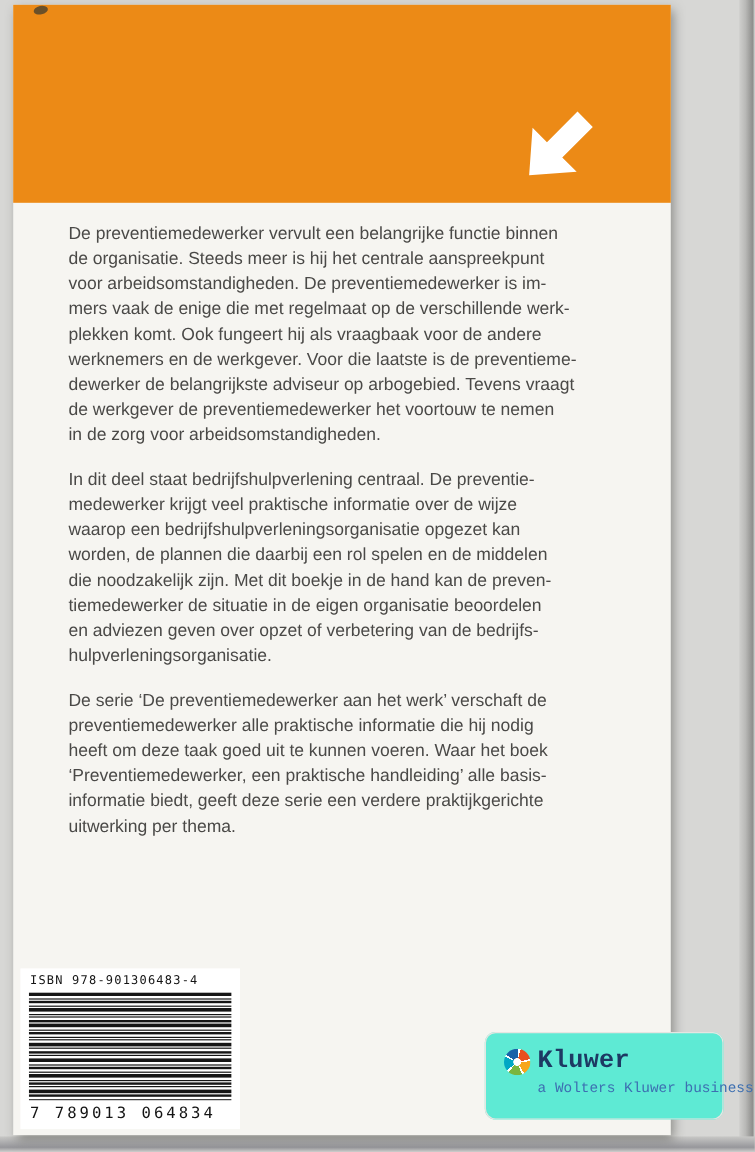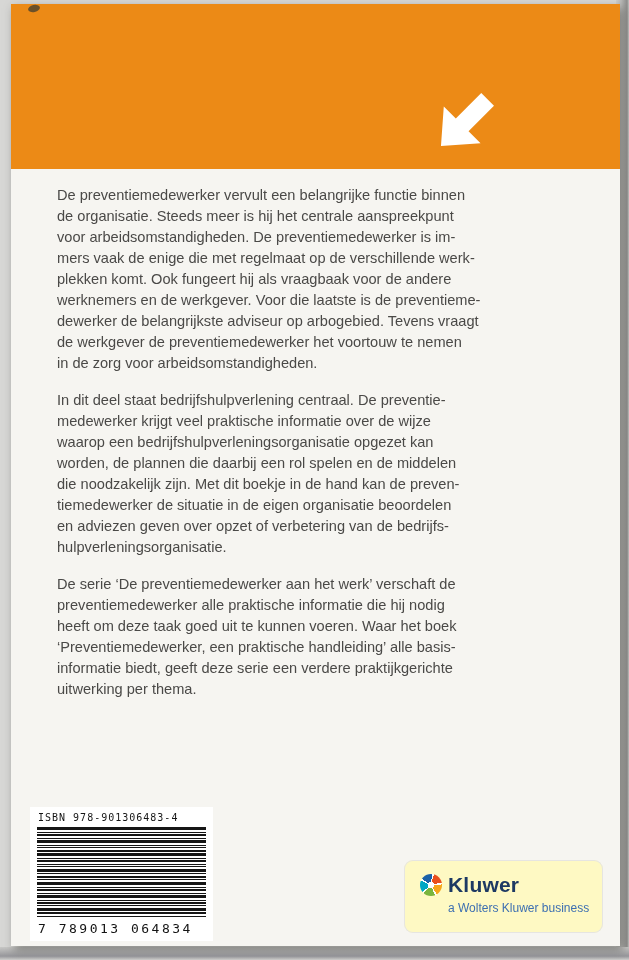--- a/index.html
+++ b/index.html
@@ -10,62 +10,63 @@
   }
   .edge-right{
     position:absolute;right:0;top:0;width:13px;height:100%;
     background:linear-gradient(90deg,#cfcfcd,#b9b9b7 40%,#8f8f8d 85%,#c6c6c4);
   }
   .edge-bottom{
     position:absolute;left:0;bottom:0;width:100%;height:13px;
     background:linear-gradient(180deg,#c8c8c6,#97979b 70%,#cfcfcd);
   }
   .cover{
-    position:absolute;left:11px;top:4px;width:609px;height:942px;
+    position:absolute;left:11px;top:4px;width:548px;height:942px;
     background:#f6f5f1;
     box-shadow:3px 4px 9px rgba(55,55,50,.5);
   }
   .band{
     position:absolute;top:0;left:0;right:0;height:165px;
     background:#ec8a16;
   }
   .smudge{
     position:absolute;left:17px;top:1px;width:12px;height:7px;
     background:#3f3c30;border-radius:50%;opacity:.75;transform:rotate(-12deg);
   }
   .arrow-wrap{
     position:absolute;left:414px;top:78px;width:80px;height:80px;
   }
   .text-block{
     position:absolute;left:46px;top:181px;width:548px;
     color:#4a4947;font-size:14.6px;line-height:21px;
   }
   .para{white-space:pre-line;margin:0 0 16px 0;}
   .barcode{
-    position:absolute;left:19px;top:803px;width:183px;height:134px;
+    position:absolute;left:6px;top:803px;width:183px;height:134px;
     background:#ffffff;
   }
   .isbn-label{
     font-family:"DejaVu Sans Mono",monospace;
     font-size:10px;letter-spacing:1px;color:#141414;
     padding:5px 0 4px 8px;white-space:nowrap;
   }
   .bars{margin:0 7px;height:90px;overflow:hidden;}
   .bar{width:100%;background:#161616;}
   .digits{
     font-family:"DejaVu Sans Mono",monospace;
     font-size:13px;letter-spacing:2.5px;color:#141414;
     padding:4px 0 0 8px;white-space:nowrap;
   }
   .kluwer-box{
     position:absolute;left:393px;top:856px;width:199px;height:73px;
-    background:#fef9c3;border-radius:9px;
+    background:#5eead4;border-radius:9px;
     box-shadow:inset 0 0 0 1px #e6e5e1;
     box-sizing:border-box;
     padding:13px 12px 10px 16px;
+    font-family:Liberation Mono, monospace;
   }
   .logo-row{display:flex;align-items:center;gap:6px;}
   .pinwheel{
     width:22px;height:22px;border-radius:50%;
     background:
       radial-gradient(circle,#ffffff 0 3px,rgba(255,255,255,0) 3.5px),
       conic-gradient(from 15deg,
         #e94f1d 0 62deg,#ffffff 62deg 72deg,
         #f7a61b 72deg 134deg,#ffffff 134deg 144deg,
         #7ab53e 144deg 206deg,#ffffff 206deg 216deg,

